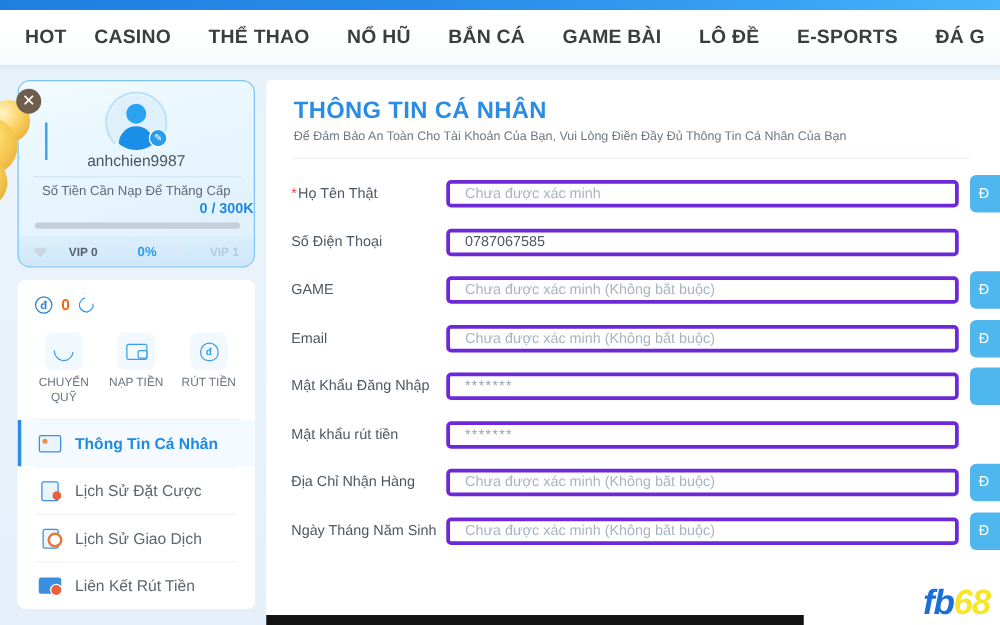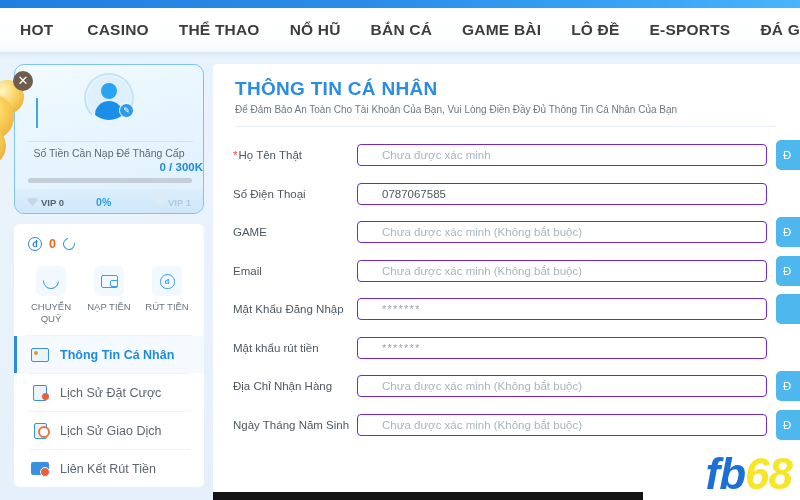--- a/index.html
+++ b/index.html
@@ -36,21 +36,21 @@
   }
   .navitem {
     font-size: 15.5px;
     font-weight: bold;
     color: #3d3d3d;
     letter-spacing: .2px;
     margin-right: 30px;
     cursor: pointer;
     flex: 0 0 auto;
   }
-  .navitem:first-child { margin-right: 34px; }
+  .navitem:first-child { margin-right: 22px; }
   .navshadow {
     position: absolute; top: 52px; left: 0; width: 800px; height: 6px;
     background: linear-gradient(180deg, rgba(180,205,230,.30), rgba(180,205,230,0));
     z-index: 39;
   }
 
   
   .sidebar {
     position: absolute; left: 14px; top: 64px;
     width: 190px;
@@ -117,21 +117,21 @@
     overflow: hidden;
   }
   .pbar-fill { height: 100%; background: #2b9ceb; width: 0%; }
   .vip-row {
     position: absolute; top: 124px; left: 0; width: 100%; height: 26px;
     display: flex; align-items: center;
     background: linear-gradient(180deg, rgba(214,235,250,.55), rgba(200,228,248,.8));
     padding: 0 12px;
   }
   .vip-chip {
-    display: flex; align-items: center; gap: 3px;
+    display: flex; align-items: center; gap: 17px;
     font-size: 9.5px; font-weight: bold; color: #57636e;
   }
   .vip-chip.next { color: #b4cbdc; margin-left: auto; }
   .dia {
     width: 11px; height: 8px;
     background: #c8d6e1;
     clip-path: polygon(50% 100%, 0% 25%, 20% 0%, 80% 0%, 100% 25%);
   }
   .vip-chip.next .dia { background: #dceaf5; }
   .vip-pct {
@@ -328,24 +328,24 @@
   }
   .flabel {
     position: absolute; left: 20px;
     width: 128px;
     font-size: 11.5px; color: #4d5862;
   }
   .req { color: #f04b4b; margin-right: 1px; }
   .finput {
     position: absolute; left: 144px;
     width: 410px; height: 22px;
-    border: 1px solid #6d28d9; border-radius: 4px;
+    border: 3px solid #6d28d9; border-radius: 4px;
     background: #fff;
     font-size: 11.5px; color: #4d5862;
-    padding: 0 24px;
+    padding: 0 12px;
     outline: none;
     font-family: "Liberation Sans", sans-serif;
   }
   .finput::placeholder { color: #a8b5c0; }
   .finput.pw { letter-spacing: 1.2px; color:#97a4b0; font-size: 11px;}
   .fbtn {
     position: absolute; left: 563px;
     width: 46px; height: 30px;
     border: none; border-radius: 5px;
     background: #4db7ee;
@@ -362,21 +362,21 @@
   .note .req { font-size: 11px; }
   .section2 {
     position: absolute; left: 20px; top: 403px;
     font-size: 18px; font-weight: bold; color: #2b8ce4;
   }
 
   
   .logo {
     position: absolute; right: 8px; bottom: 4px;
     z-index: 60;
-    font-size: 44px; font-weight: bold; font-style: italic;
+    font-size: 28px; font-weight: bold; font-style: italic;
     letter-spacing: -1px;
     line-height: 1;
     margin-top: 44px;
   }
   .logo .fb { color: #1c6fd6; }
   .logo .n68 { color: #f7e52a; }
 
   .blackbar {
     position: absolute; left: 213px; bottom: 0; width: 430px; height: 8px;
     background: #141414; z-index: 55;
@@ -405,20 +405,21 @@
 
   <div class="sidebar">
 
     <div class="profile-card">
       <div class="avatar-ring"></div>
       <div class="avatar">
         <div class="av-head"></div>
         <div class="av-body"></div>
       </div>
       <div class="edit-badge">✎</div>
+      <div class="username">anhchien9987</div>
       <div class="divline"></div>
       <div class="lvl-label">Số Tiền Cần Nạp Để Thăng Cấp</div>
       <div class="lvl-amount">0 / 300K</div>
       <div class="pbar">
         <div class="pbar-fill"></div>
       </div>
       <div class="vip-row">
         <div class="vip-chip">
           <span class="dia"></span>
           <span>VIP 0</span>

